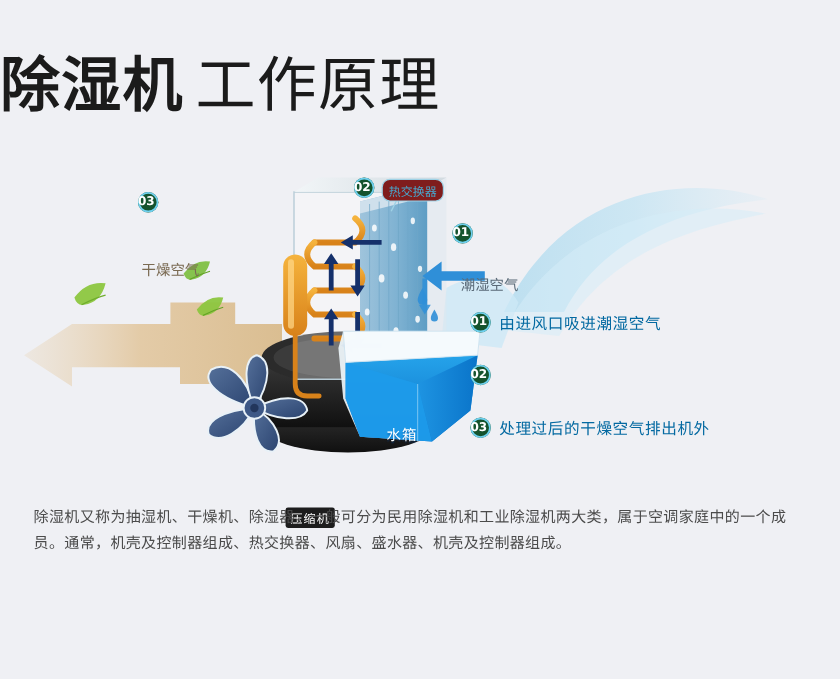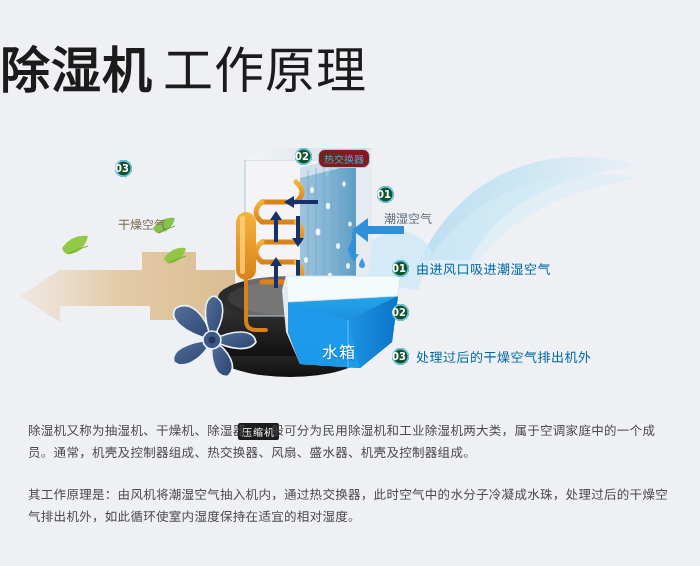--- a/index.html
+++ b/index.html
@@ -53,41 +53,41 @@
 
   
   .lbl {
     position: absolute;
     font-size: 11px;
     color: #6a6a6a;
     white-space: nowrap;
     font-family: "DejaVu Sans", sans-serif;
   }
   .lbl-dry   { left: 118px; top: 95px;  color: #7a6a52; font-size: 12px; }
-  .lbl-humid { left: 384px; top: 89px;  color: #5a6a78; font-size: 12px; }
+  .lbl-humid { left: 384px; top: 108px;  color: #5a6a78; font-size: 12px; }
   .lbl-hx    {
     left: 318px; top: 29px;
     color: #4aa3c8; font-size: 10px;
     border: 1px solid #9fd2e6;
     border-radius: 7px;
     background: #7f1d1d;
     padding: 1px 5px;
   }
   .lbl-comp {
     left: 238px; top: 281px;
     color: #ffffff; font-size: 10px;
     background: #1d1d1d;
     padding: 1px 4px;
     border-radius: 2px;
     letter-spacing: 1px;
     margin-top: 22px;
   }
   .lbl-tank {
-    left: 322px; top: 219px;
-    color: #ffffff; font-size: 16px;
+    left: 322px; top: 233px;
+    color: #ffffff; font-size: 12px;
     letter-spacing: 1px;
     text-shadow: 0 1px 1px rgba(0,60,130,.45);
   }
 
   
   .badge {
     display: inline-block;
     width: 17px; height: 17px;
     line-height: 17px;
     border-radius: 50%;
@@ -333,14 +333,13 @@
     <span class="badge">02</span>
   </div>
   <div class="step-row">
     <span class="badge">03</span>
     <span class="step-text">处理过后的干燥空气排出机外</span>
   </div>
 </div>
 
 <div class="copy">
   <p>除湿机又称为抽湿机、干燥机、除湿器，一般可分为民用除湿机和工业除湿机两大类，属于空调家庭中的一个成员。通常，机壳及控制器组成、热交换器、风扇、盛水器、机壳及控制器组成。</p>
-  <p>其工作原理是：由风机将潮湿空气抽入机内，通过热交换器，此时空气中的水分子冷凝成水珠，处理过后的干燥空气排出机外，如此循环使室内湿度保持在适宜的相对湿度。</p>
 </div>
 
 </body></html>

